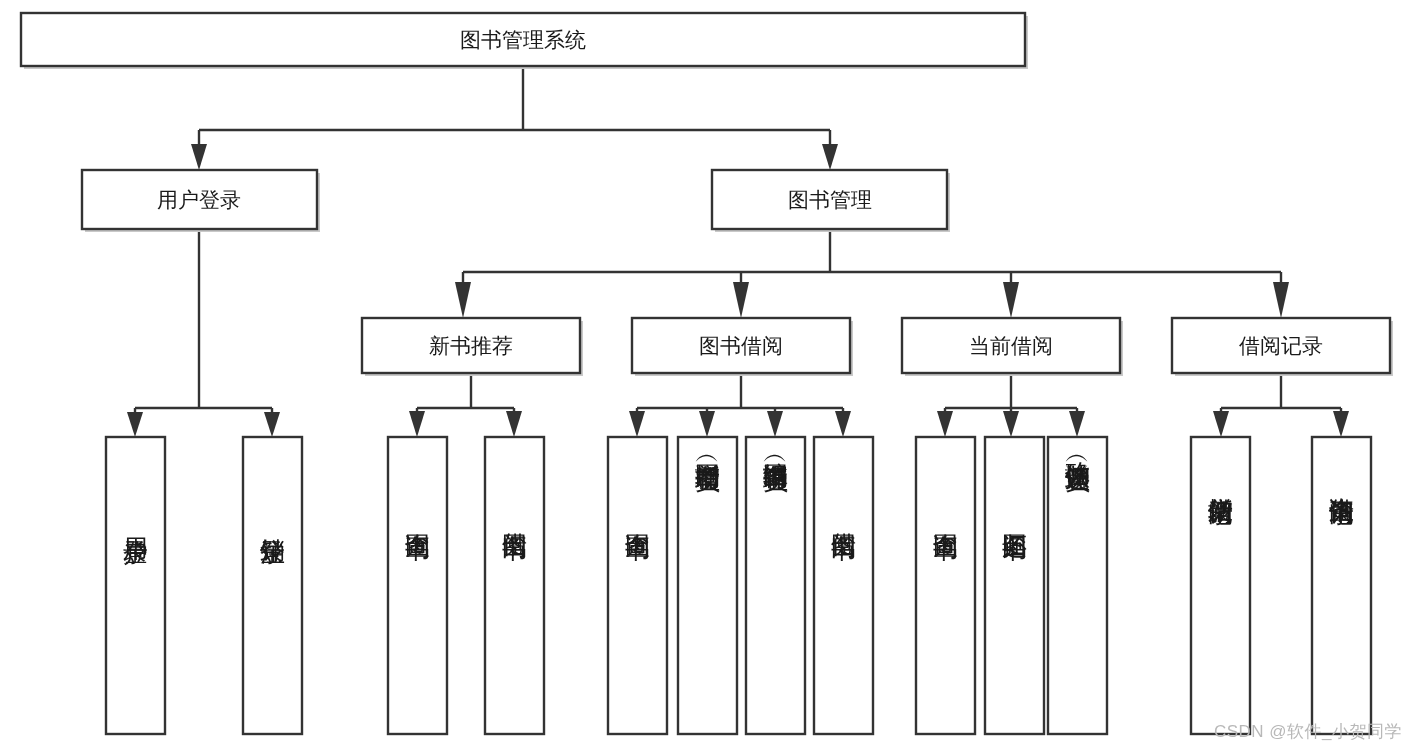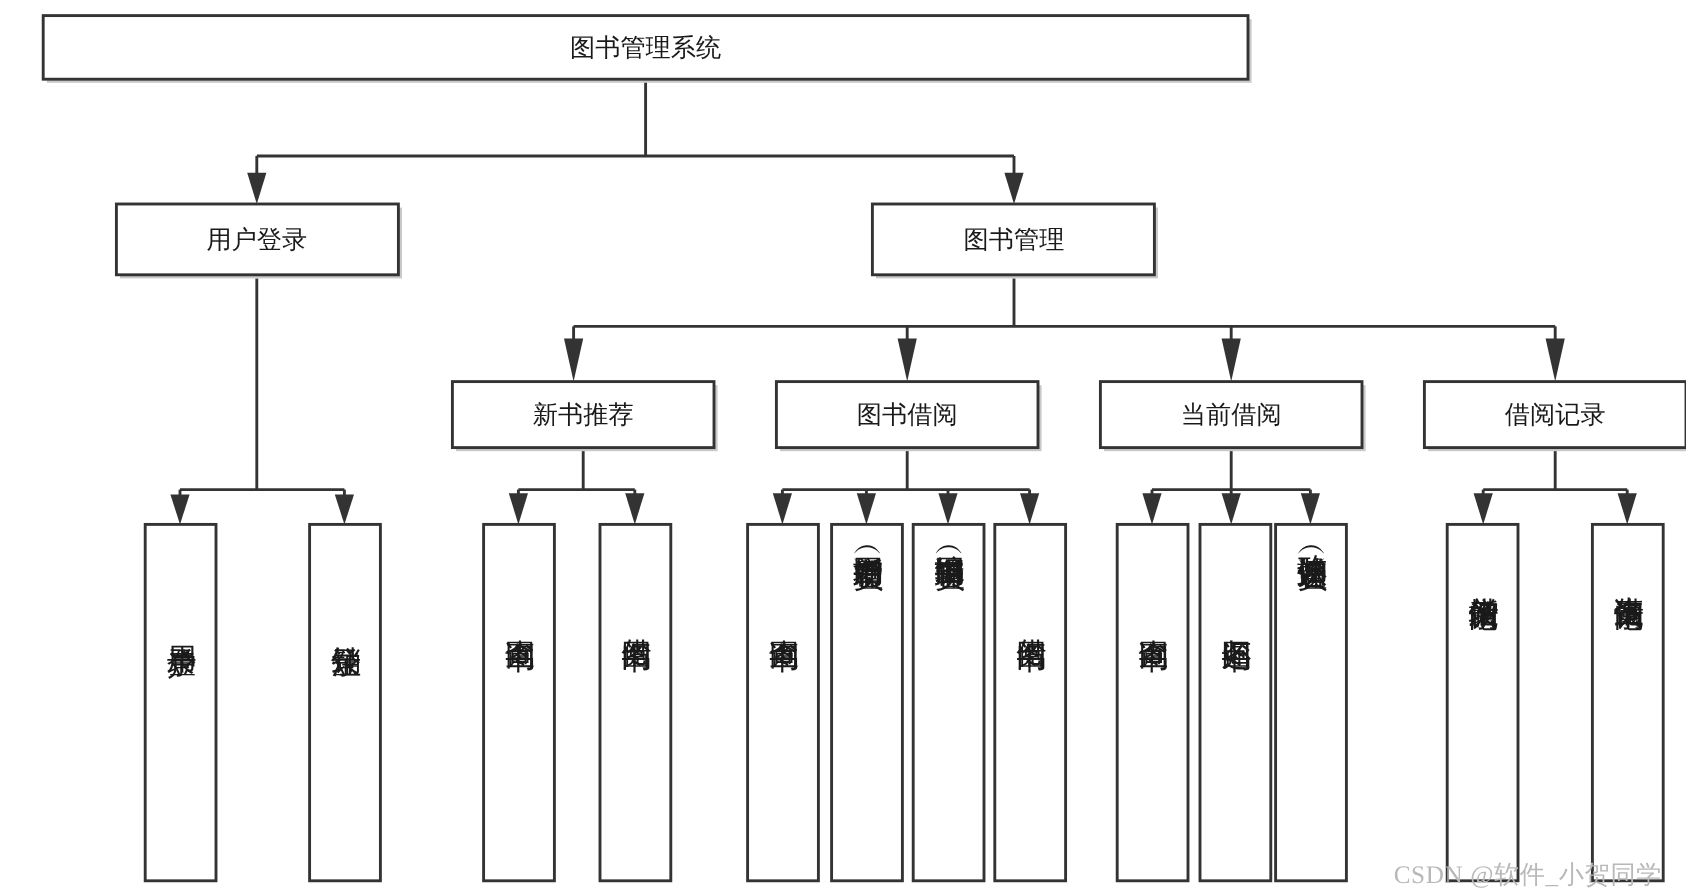--- a/index.html
+++ b/index.html
@@ -9,21 +9,21 @@
   }
   body {
     width: 1405px;
     height: 747px;
     font-family: "Liberation Sans", sans-serif;
     overflow: hidden;
     position: relative;
   }
   #diagram-root {
     position: absolute;
-    left: 15px;
+    left: 0;
     top: 0;
     width: 1365px;
     height: 747px;
     text-align: right;
   }
   svg { display: block; }
   .node-box {
     fill: #ffffff;
     stroke: #333333;
     stroke-width: 2.4;
@@ -50,24 +50,24 @@
   .node-label-v {
     font-family: "Liberation Sans", sans-serif;
     font-size: 25px;
     fill: #1a1a1a;
     text-anchor: middle;
     writing-mode: vertical-rl;
     letter-spacing: 1px;
   }
   .watermark {
     position: absolute;
-    right: 20px;
+    right: 3px;
     bottom: 4px;
-    font-family: Liberation Serif, serif;
-    font-size: 21px;
+    font-family: Liberation Sans, sans-serif;
+    font-size: 17px;
     color: #b8b8b8;
     letter-spacing: 0.5px;
     white-space: nowrap;
     user-select: none;
   }
 </style>
 </head>
 <body>
 
 <div id="diagram-root">

